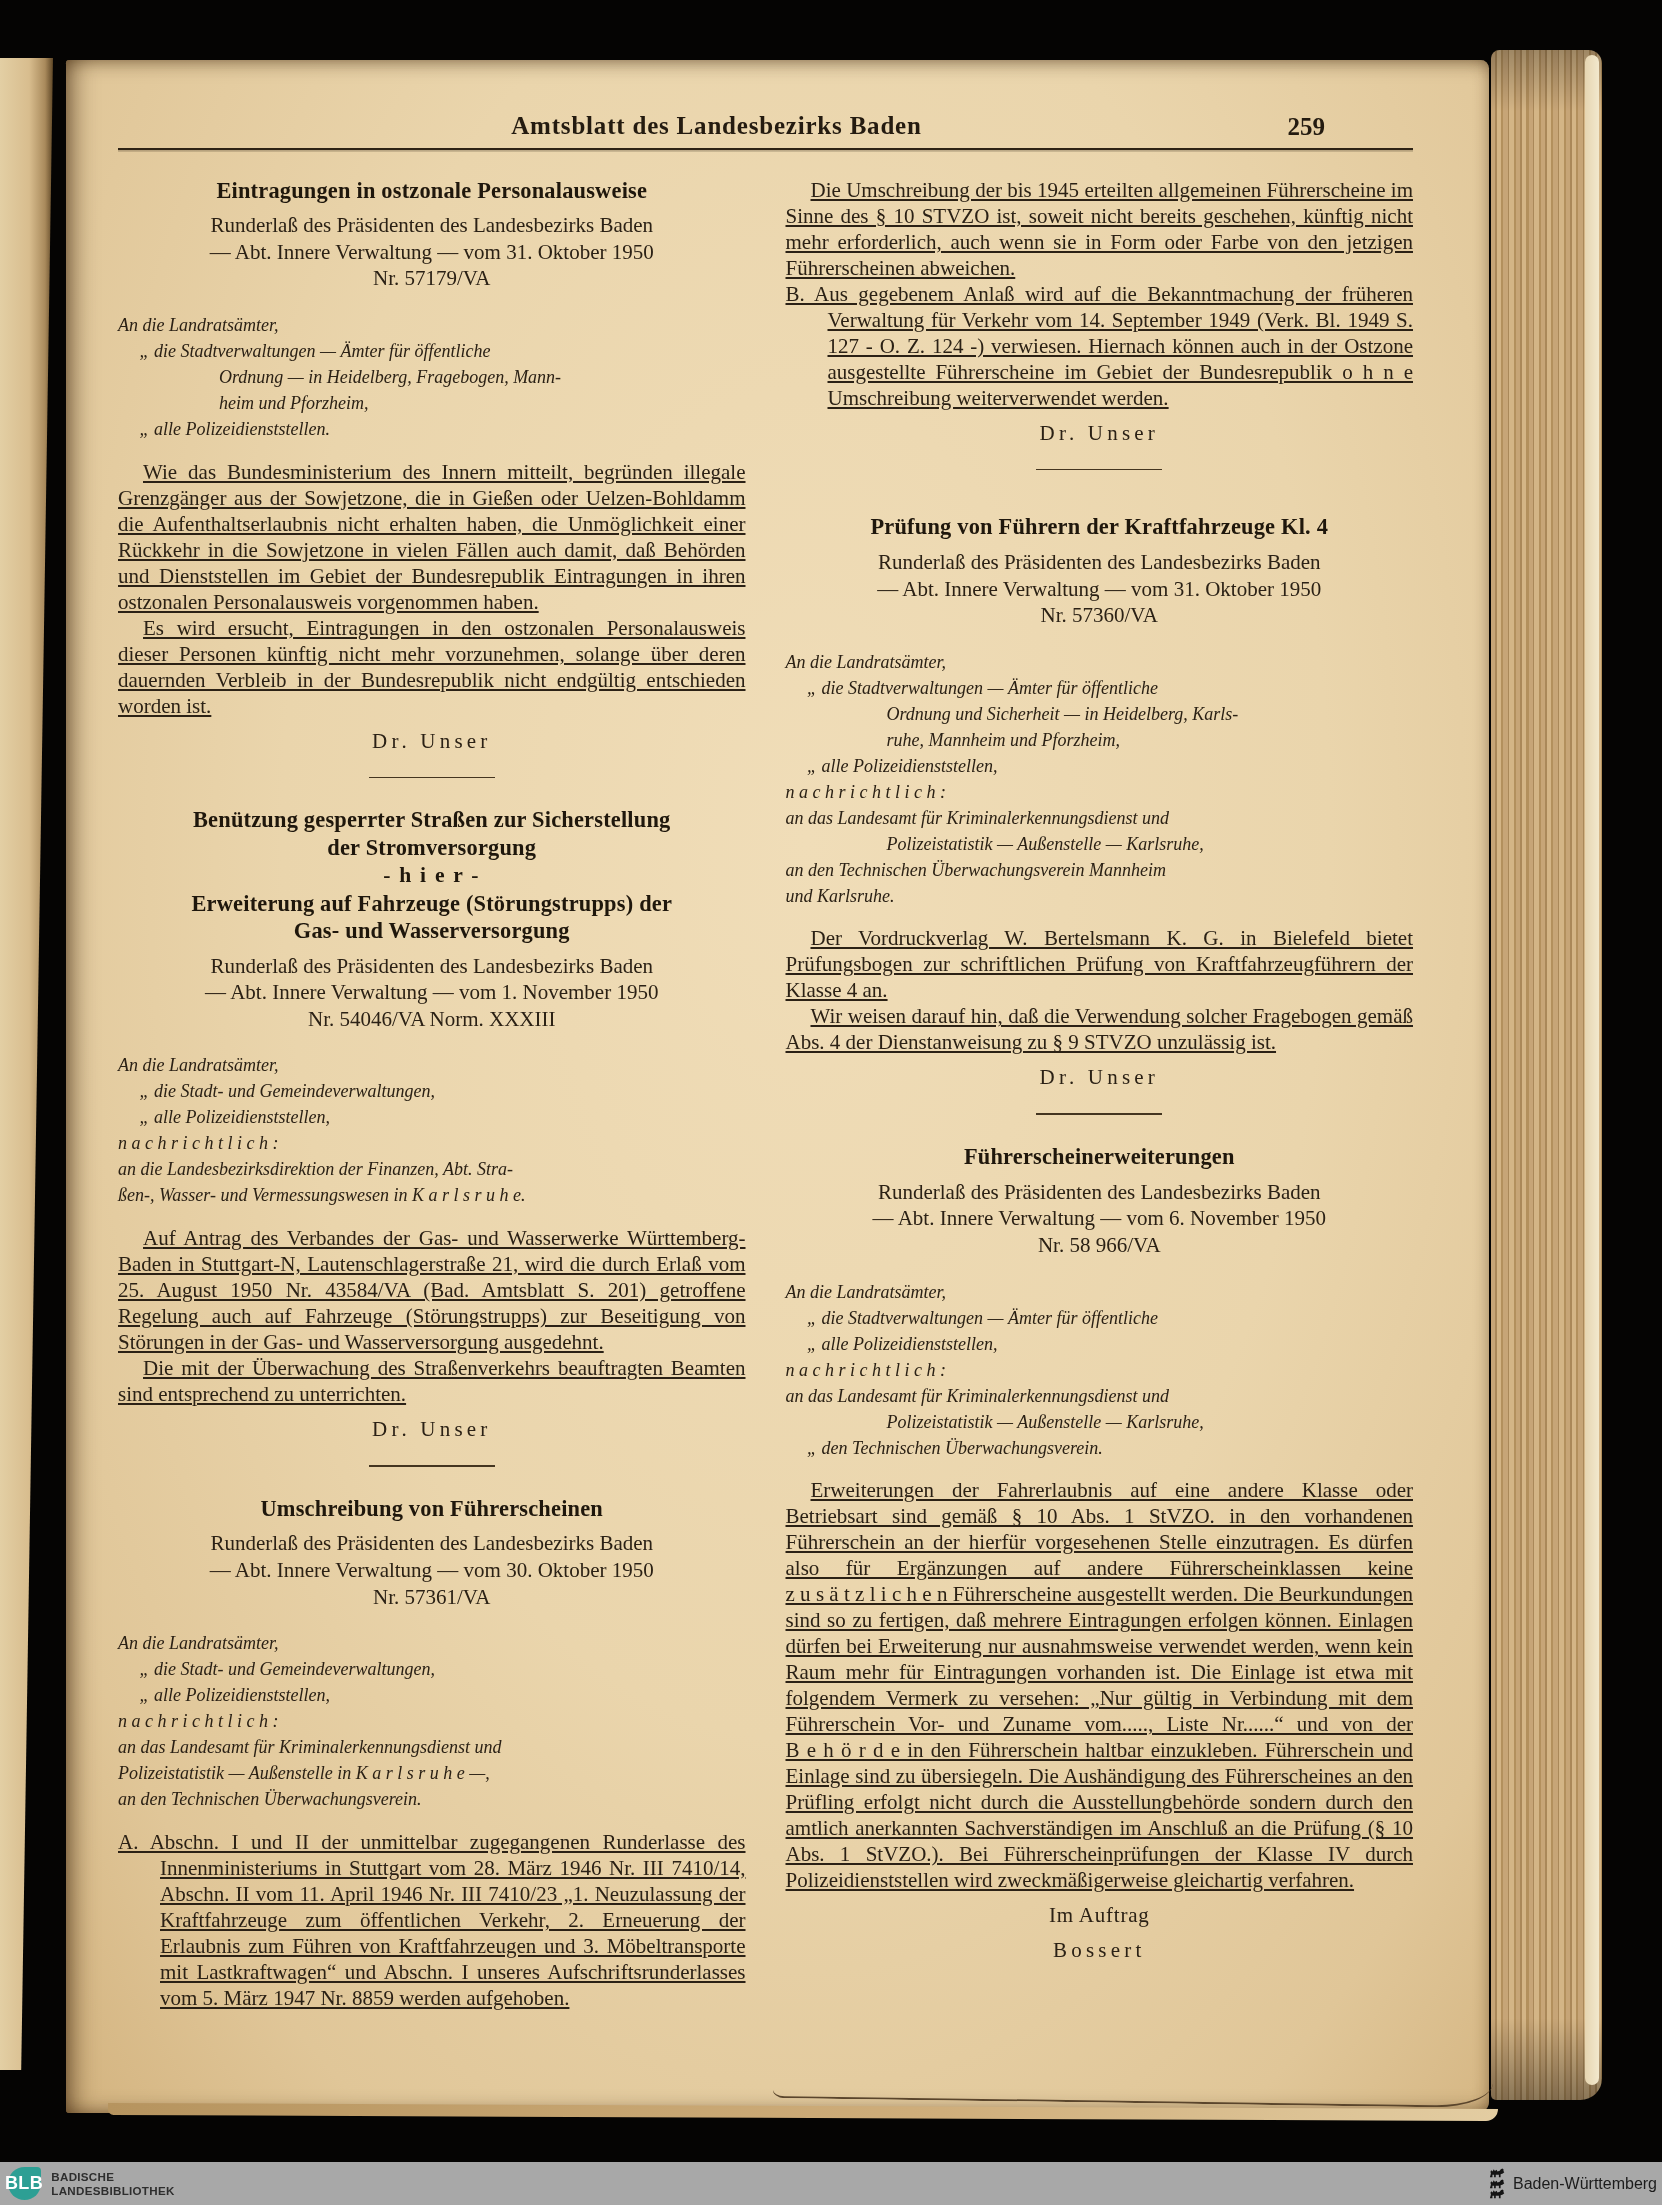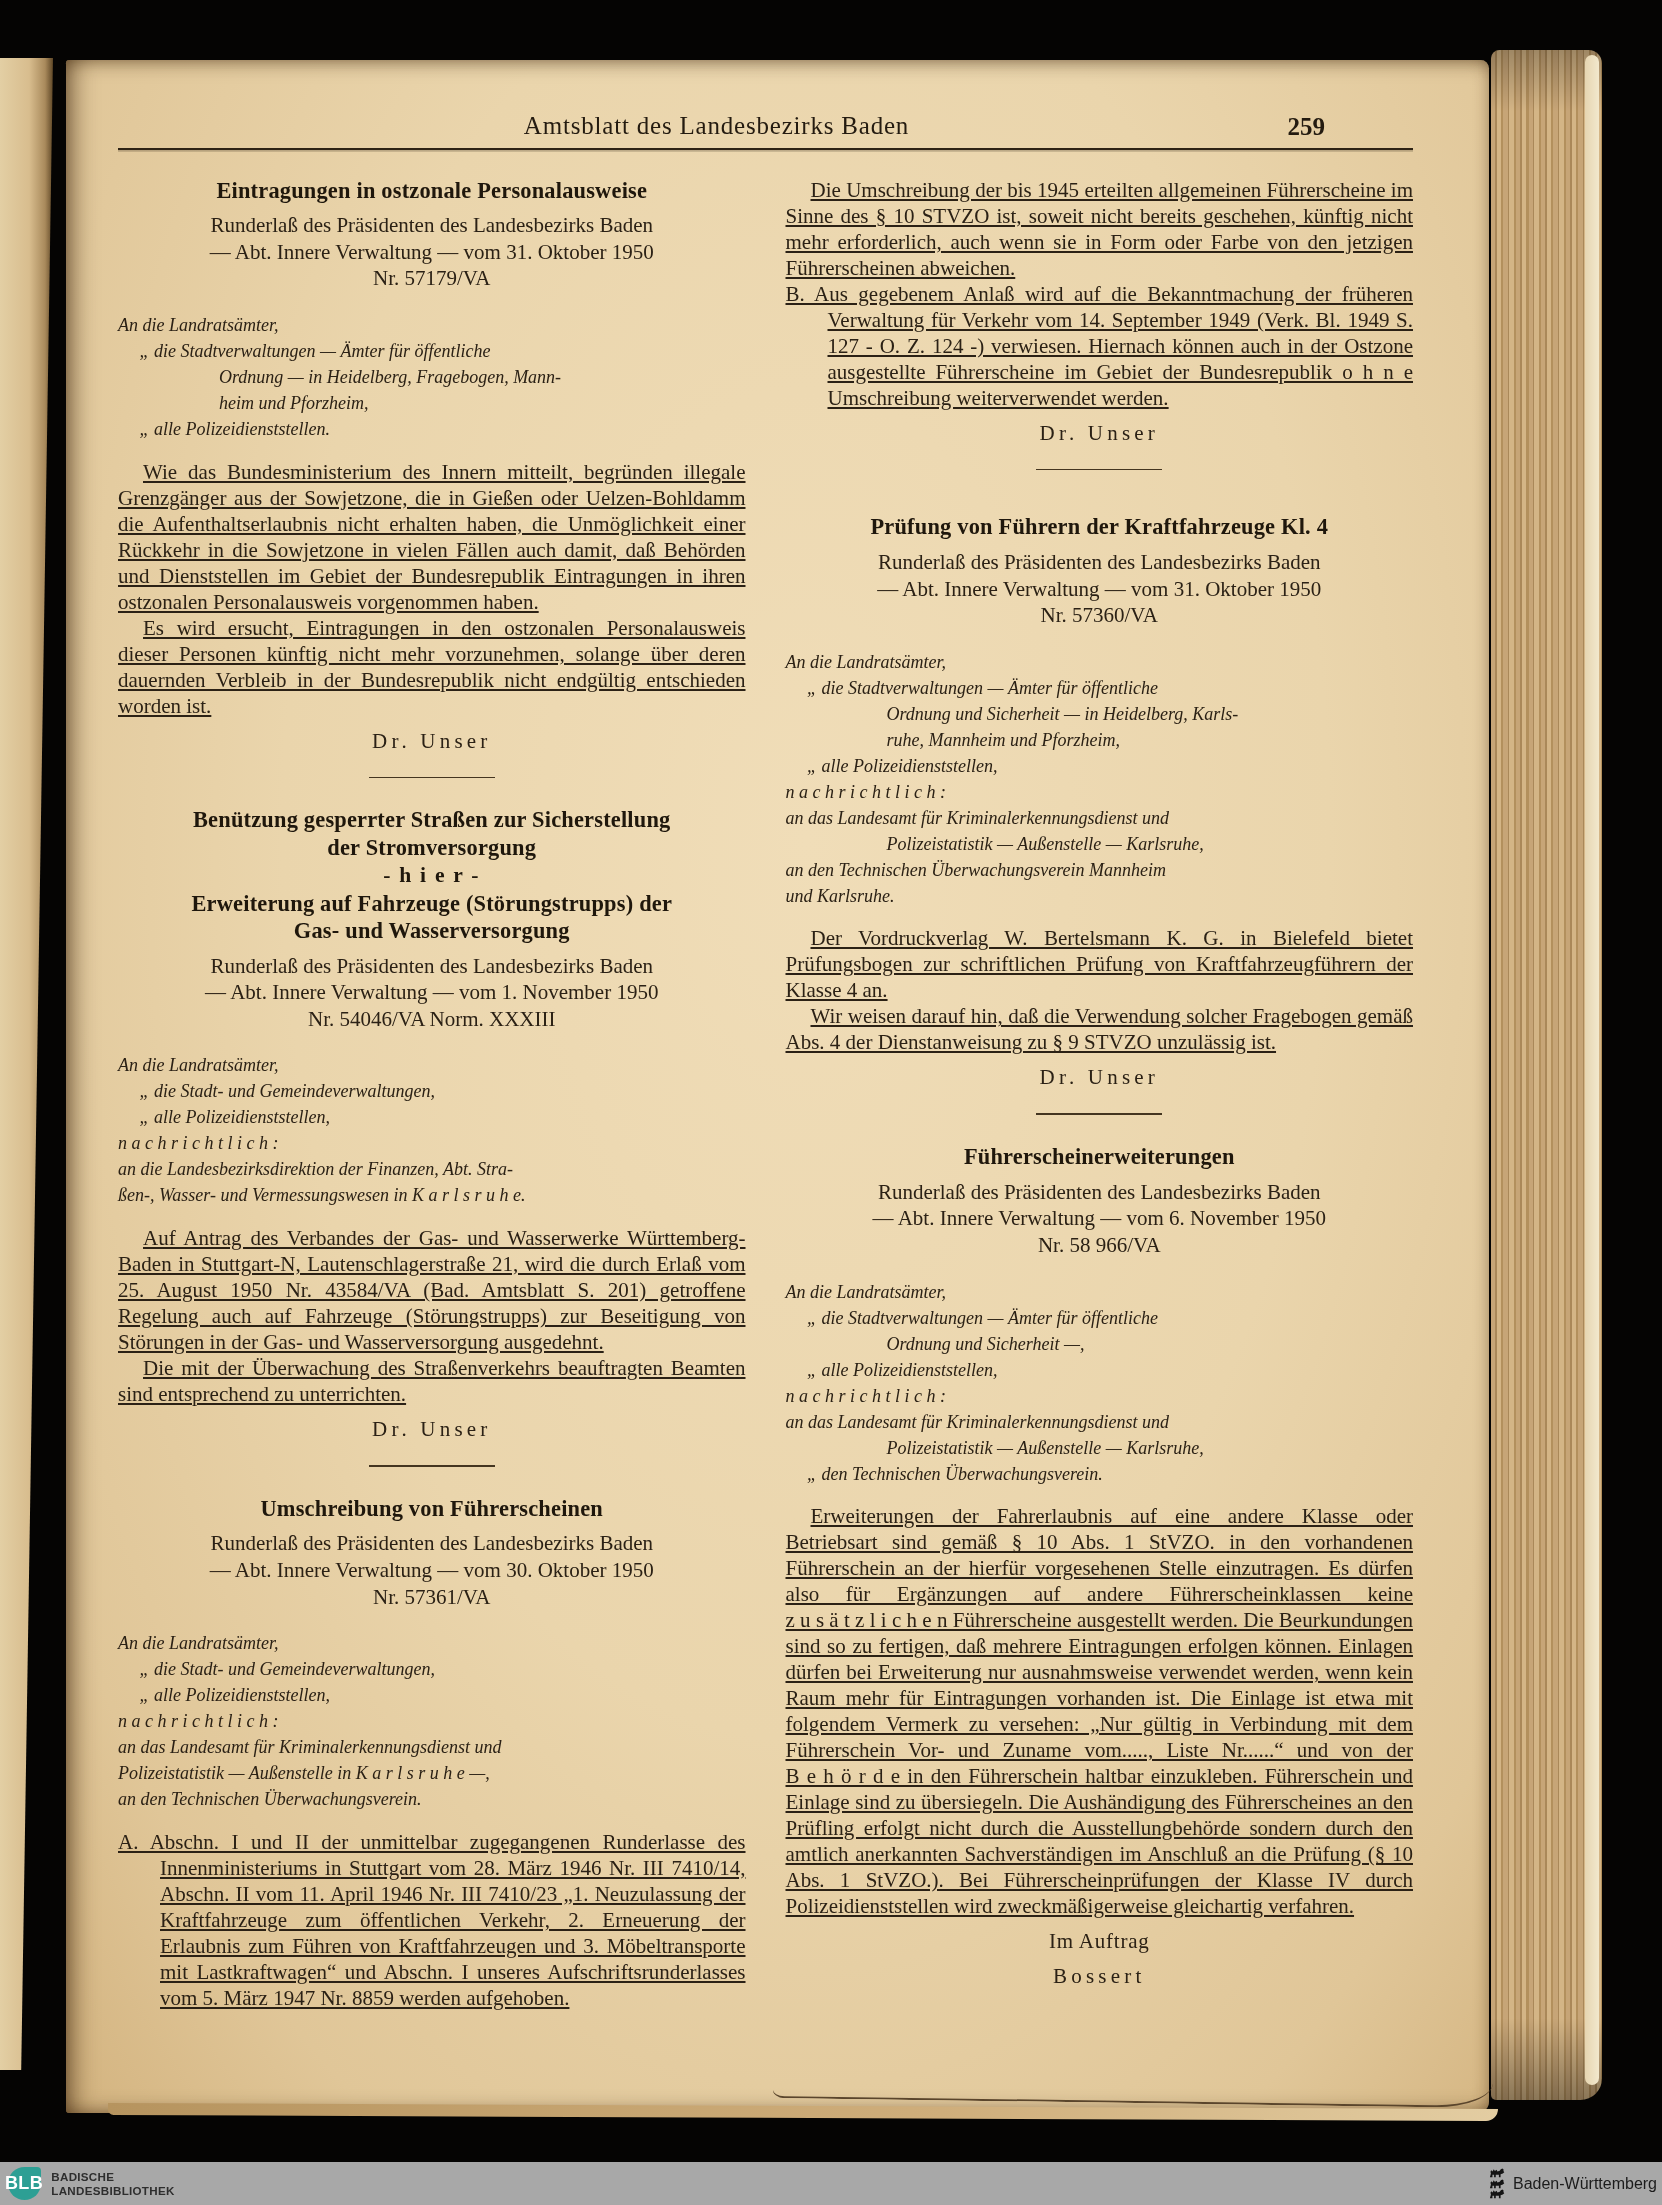--- a/index.html
+++ b/index.html
@@ -30,21 +30,21 @@
   
   .under-sliver{position:absolute;left:108px;top:2106px;width:1390px;height:11.6px;
     background:linear-gradient(90deg,#b6945f, #cfae7b 60%, #e3cda2);border-radius:0 0 21.6px 10px;transform:rotate(.25deg);}
   .stack-line1{position:absolute;left:515px;top:2047px;width:978px;height:43px;
     border-bottom:3.3px solid #3324126e6;border-radius:0 0 75px 15px / 0 0 37px 10px;transform:rotate(.9deg);border-bottom-color:#332412;}
   .stack-line2{position:absolute;left:773px;top:2061px;width:720px;height:40px;
     border-bottom:2.5px solid #5a452c;border-radius:0 0 58px 11.6px / 0 0 25px 8.3px;transform:rotate(.8deg);}
 
   
   .page-head{position:relative;text-align:center;}
-  .journal-title{display:inline-block;font-size:25px;font-weight:400;letter-spacing:0.8px;color:#241b10;
+  .journal-title{display:inline-block;font-size:25px;font-weight:700;letter-spacing:0.8px;color:#241b10;
     transform:translateX(-65px);margin-left:32px;}
   .page-number{position:absolute;right:88px;top:0.8px;font-size:25px;font-weight:600;color:#241b10;}
   .head-rule{height:2.5px;background:#2e2315;margin-top:7.5px;box-shadow:0 1.7px 0 rgba(46,35,21,.25);}
 
   
   .columns{display:flex;gap:40px;margin-top:26.6px;}
   .col{flex:1;min-width:0;}
 
   .a-title{font-size:22.4px;line-height:27.4px;font-weight:700;text-align:center;margin:0;color:#1f170c;letter-spacing:0.2px;}
   .hier{font-size:21.6px;font-weight:700;text-align:center;letter-spacing:1.7px;margin:1.7px 0;color:#1f170c;}
@@ -199,21 +199,20 @@
         <section class="article">
           <h2 class="a-title">Führerscheinerweiterungen</h2>
           <div class="src">
             <div>Runderlaß des Präsidenten des Landesbezirks Baden</div>
             <div>— Abt. Innere Verwaltung — vom 6.  November 1950</div>
             <div>Nr. 58 966/VA</div>
           </div>
           <div class="addr">
             <div class="al">An die Landratsämter,</div>
             <div class="al q">„ die Stadtverwaltungen — Ämter für öffentliche</div>
-            <div class="al c">Ordnung und Sicherheit —,</div>
             <div class="al q">„ alle Polizeidienststellen,</div>
             <div class="al">n a c h r i c h t l i c h :</div>
             <div class="al">an das Landesamt für Kriminalerkennungsdienst und</div>
             <div class="al c">Polizeistatistik — Außenstelle — Karlsruhe,</div>
             <div class="al q">„ den Technischen Überwachungsverein.</div>
           </div>
           <p class="para">Erweiterungen der Fahrerlaubnis auf eine andere Klasse oder Betriebsart sind gemäß § 10 Abs. 1 StVZO. in den vorhandenen Führerschein an der hierfür vorgesehenen Stelle einzutragen. Es dürfen also für Ergänzungen auf andere Führerscheinklassen keine z&nbsp;u&nbsp;s&nbsp;ä&nbsp;t&nbsp;z&nbsp;l&nbsp;i&nbsp;c&nbsp;h&nbsp;e&nbsp;n Führerscheine ausgestellt werden. Die Beurkundungen sind so zu fertigen, daß mehrere Eintragungen erfolgen können. Einlagen dürfen bei Erweiterung nur ausnahmsweise verwendet werden, wenn kein Raum mehr für Eintragungen vorhanden ist. Die Einlage ist etwa mit folgendem Vermerk zu versehen: „Nur gültig in Verbindung mit dem Führerschein Vor- und Zuname vom....., Liste Nr......“ und von der B&nbsp;e&nbsp;h&nbsp;ö&nbsp;r&nbsp;d&nbsp;e in den Führerschein haltbar einzukleben. Führerschein und Einlage sind zu übersiegeln. Die Aushändigung des Führerscheines an den Prüfling erfolgt nicht durch die Ausstellungbehörde sondern durch den amtlich anerkannten Sachverständigen im Anschluß an die Prüfung (§ 10 Abs. 1 StVZO.). Bei Führerscheinprüfungen der Klasse IV durch Polizeidienststellen wird zweckmäßigerweise gleichartig verfahren.</p>
           <div class="sig tight">Im Auftrag</div>
           <div class="sig">Bossert</div>
         </section>

